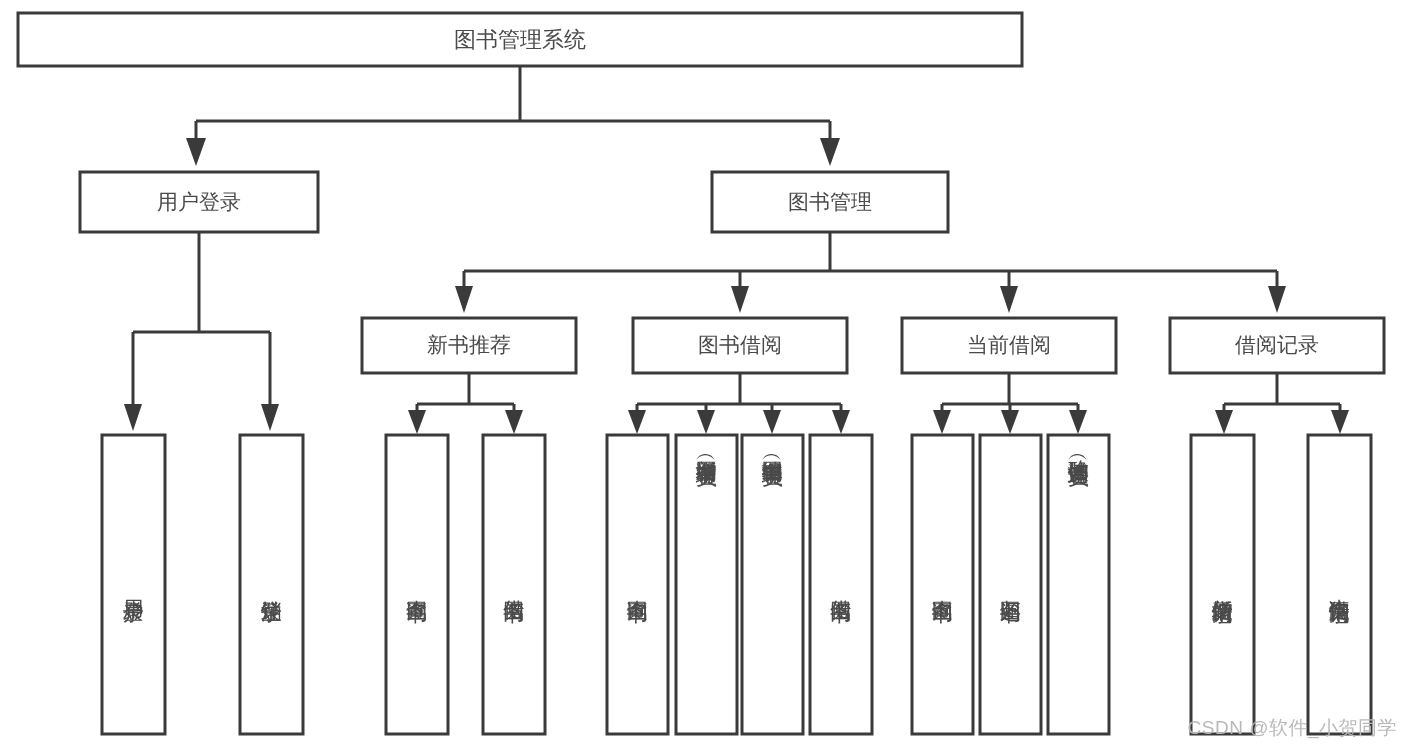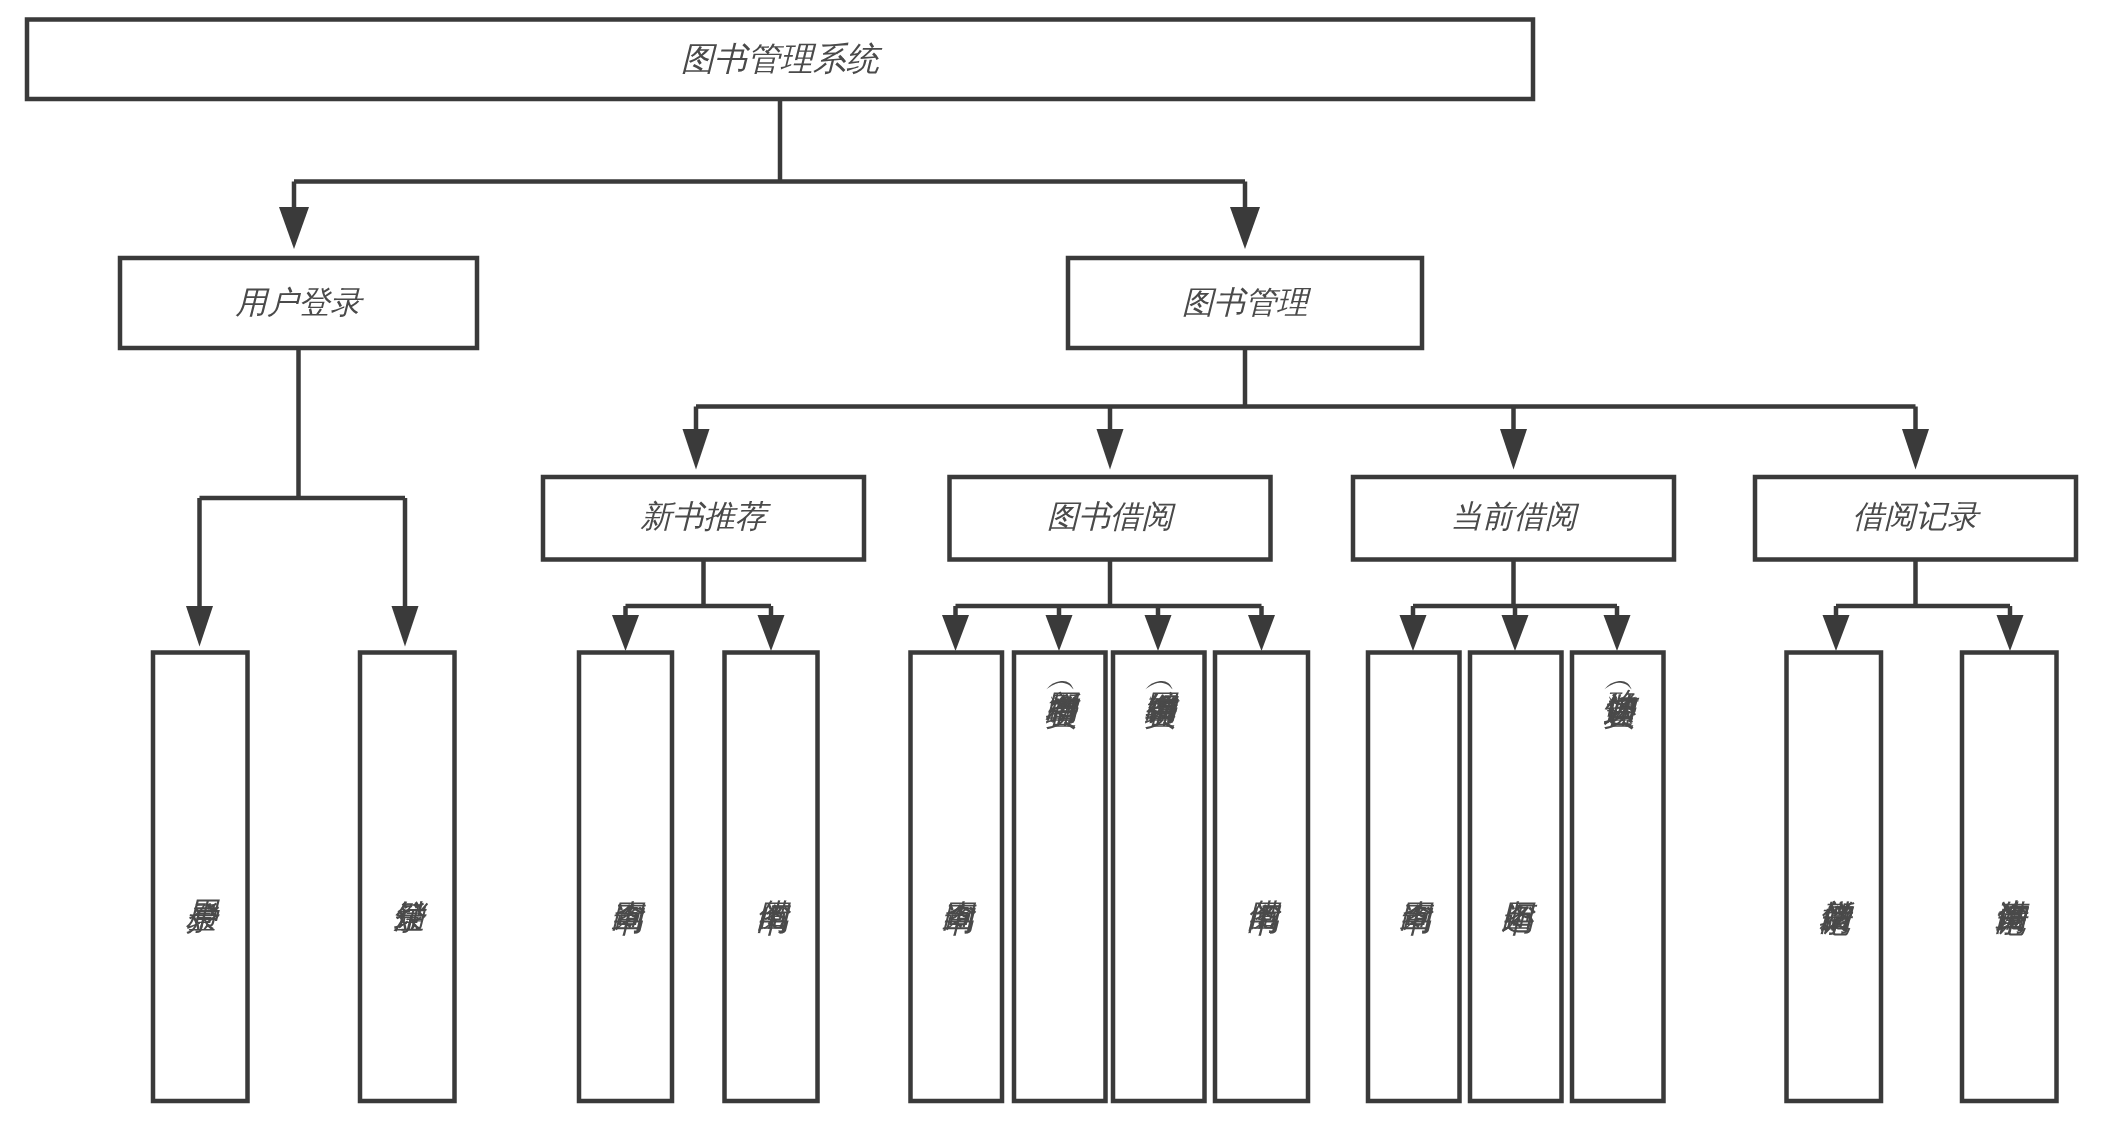--- a/index.html
+++ b/index.html
@@ -13,21 +13,20 @@
     position: relative;
     overflow: hidden;
     font-family: "Liberation Sans", "DejaVu Sans", sans-serif;
   }
   #diagram-root {
     position: absolute;
     left: 0;
     top: 0;
     width: 1405px;
     height: 747px;
-    font-style: italic;
   }
   svg.diagram {
     display: block;
     width: 1405px;
     height: 747px;
   }
   .node-box {
     fill: #ffffff;
     stroke: #3a3a3a;
     stroke-width: 3;
@@ -248,14 +247,15 @@
     <span class="vlabel">确认归还（管理员）</span>
   </div>
 
   <div class="vlabel-wrap" style="left:1191px; top:435px; width:63px; height:299px;">
     <span class="vlabel">新增借阅记录</span>
   </div>
   <div class="vlabel-wrap" style="left:1308px; top:435px; width:63px; height:299px;">
     <span class="vlabel">查询借阅记录</span>
   </div>
 
+  <div class="watermark">CSDN @软件_小贺同学</div>
 
 </div>
 
 </body></html>

